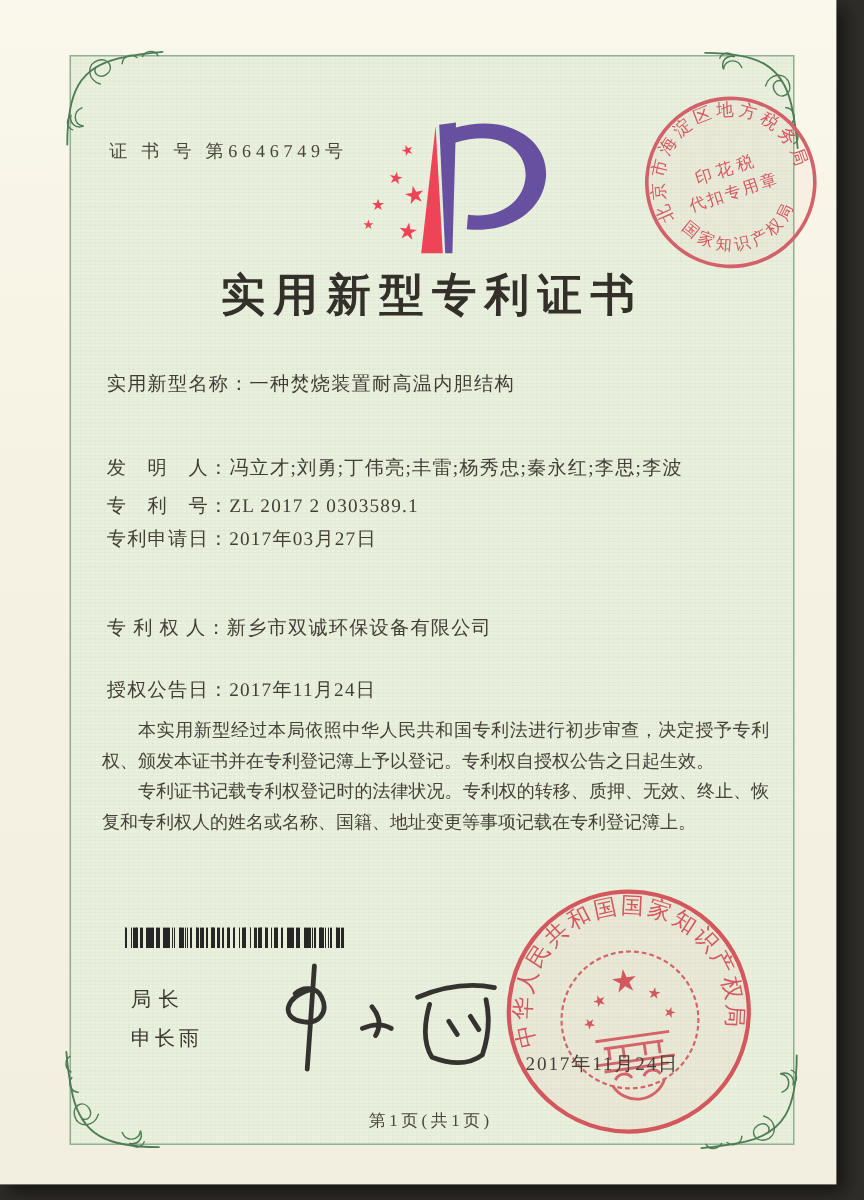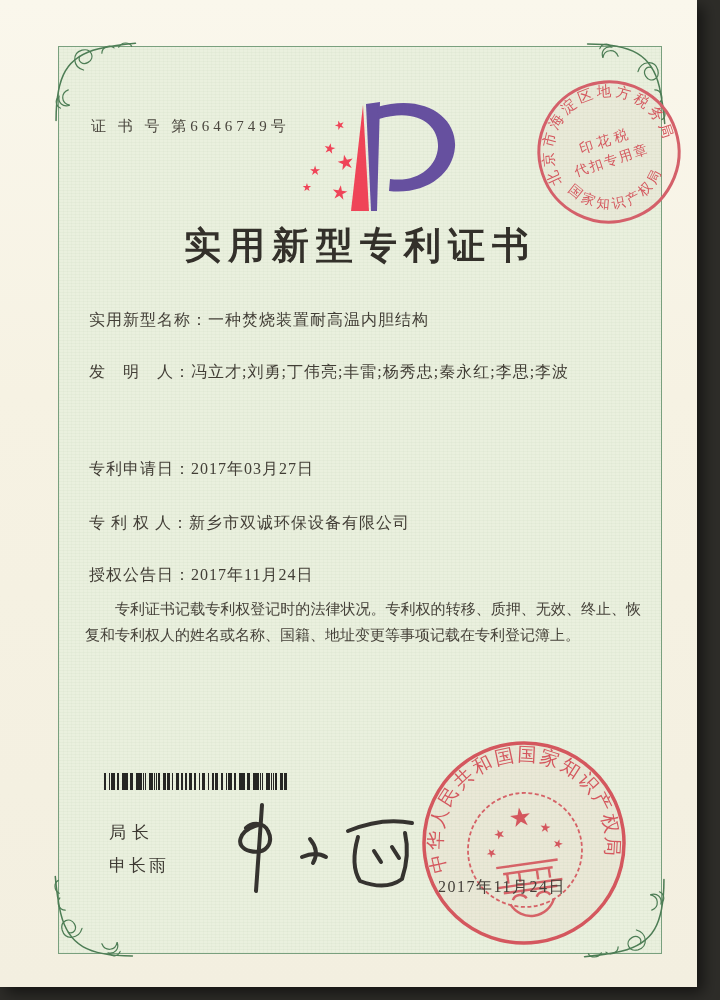--- a/index.html
+++ b/index.html
@@ -29,21 +29,21 @@
   .corner.tl{left:-6px;top:-6px;}
   .corner.tr{right:-6px;top:-6px;transform:rotate(90deg);}
   .corner.br{right:-6px;bottom:-6px;transform:rotate(180deg);}
   .corner.bl{left:-6px;bottom:-6px;transform:rotate(270deg);}
   
   .cert-no{left:32px;top:70px;font-size:15px;letter-spacing:4px;color:#4a463e;}
   .logo{left:230px;top:52px;}
   .title{left:0;top:174px;width:602px;text-align:center;
          font-size:37px;font-weight:bold;letter-spacing:7px;color:#33302a;}
   .field{left:30px;font-size:16px;color:#423e36;letter-spacing:1px;white-space:nowrap;}
-  .f0{top:263px}.f1{top:315px}.f2{top:365px}.f3{top:412px}.f4{top:466px}.f5{top:518px}
+  .f0{top:263px}.f1{top:333px}.f2{top:365px}.f3{top:392px}.f4{top:466px}.f5{top:518px}
   .body-text{left:26px;top:550px;width:556px;font-size:15px;line-height:25.5px;
              color:#46423a;text-align:justify;}
   .body-text p{margin:0;text-indent:2em;}
   .barcode{left:45px;top:726px;width:183px;height:17px;
     background:
       repeating-linear-gradient(90deg,#262624 0 2px,transparent 2px 5px,#262624 5px 6px,transparent 6px 9px),
       repeating-linear-gradient(90deg,#262624 0 1px,transparent 1px 7px,#262624 7px 10px,transparent 10px 13px);
   }
   .signer-title{left:50px;top:774px;font-size:17px;letter-spacing:6px;color:#3e3a33;}
   .signer-name{left:50px;top:807px;font-size:17px;letter-spacing:3px;color:#3e3a33;}
@@ -112,25 +112,27 @@
         <text x="26" y="76" font-size="13">★</text>
         <text x="50" y="100" font-size="19" transform="rotate(8 50 100)">★</text>
         <text x="18" y="92" font-size="11">★</text>
       </g>
     </svg>
 
     <div class="abs field f0"><span>实用新型名称：</span><span>一种焚烧装置耐高温内胆结构</span></div>
 
     <div class="abs title">实用新型专利证书</div>
     <div class="abs field f1"><span>发　明　人：</span><span>冯立才;刘勇;丁伟亮;丰雷;杨秀忠;秦永红;李思;李波</span></div>
+    <div class="abs field f2"><span>专　利　号：</span><span>ZL 2017 2 0303589.1</span></div>
     <div class="abs field f3"><span>专利申请日：</span><span>2017年03月27日</span></div>
     <div class="abs field f4"><span>专 利 权 人：</span><span>新乡市双诚环保设备有限公司</span></div>
     <div class="abs field f5"><span>授权公告日：</span><span>2017年11月24日</span></div>
 
     <div class="abs body-text">
+      <p>本实用新型经过本局依照中华人民共和国专利法进行初步审查，决定授予专利权、颁发本证书并在专利登记簿上予以登记。专利权自授权公告之日起生效。</p>
       <p>专利证书记载专利权登记时的法律状况。专利权的转移、质押、无效、终止、恢复和专利权人的姓名或名称、国籍、地址变更等事项记载在专利登记簿上。</p>
     </div>
 
     <div class="abs barcode"></div>
 
     <div class="abs signer-title">局长</div>
     <div class="abs signer-name">申长雨</div>
 
     <svg class="abs signature" width="235" height="100" viewBox="0 0 235 100">
       <g fill="none" stroke="#35332f" stroke-width="4" stroke-linecap="round" stroke-linejoin="round">
@@ -161,20 +163,21 @@
         <text x="105" y="88" font-size="26">★</text>
         <text x="83" y="97" font-size="13" transform="rotate(-15 83 97)">★</text>
         <text x="127" y="97" font-size="13" transform="rotate(15 127 97)">★</text>
         <text x="73" y="114" font-size="12" transform="rotate(-25 73 114)">★</text>
         <text x="137" y="114" font-size="12" transform="rotate(25 137 114)">★</text>
       </g>
     </svg>
 
     <div class="abs issue-date">2017年11月24日</div>
 
+    <div class="abs footer">第1页(共1页)</div>
 
     <svg class="abs tax-seal" width="150" height="150" viewBox="0 0 150 150">
       <circle cx="75" cy="75" r="70" fill="rgba(230,90,95,0.04)" stroke="#d4606a" stroke-width="3"></circle>
       <defs>
         <path id="taxTop" d="M 20.9 89.5 A 56 56 0 1 1 129.1 89.5" fill="none"></path>
         <path id="taxBottom" d="M 24.2 98.7 A 56 56 0 0 0 125.8 98.7" fill="none"></path>
       </defs>
       <text font-size="14.5" letter-spacing="3.5" fill="#d4606a" class="seal-text">
         <textPath href="#taxTop">北京市海淀区地方税务局</textPath>
       </text>

